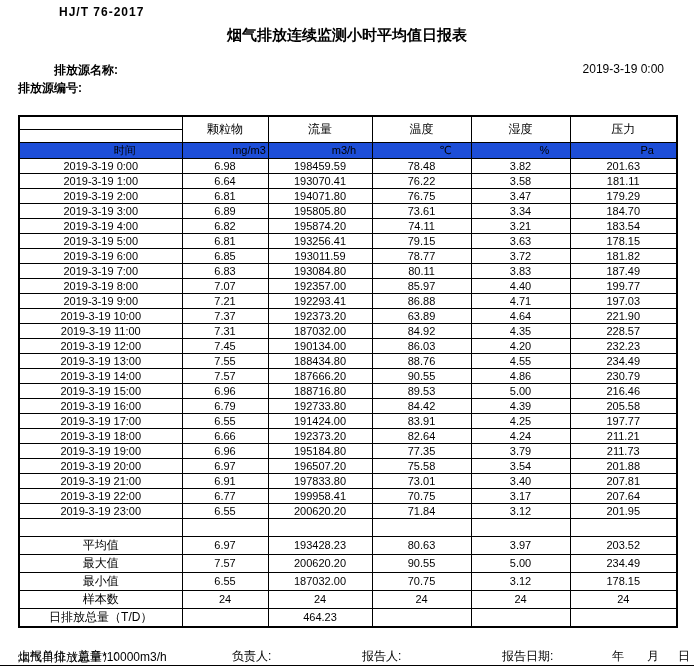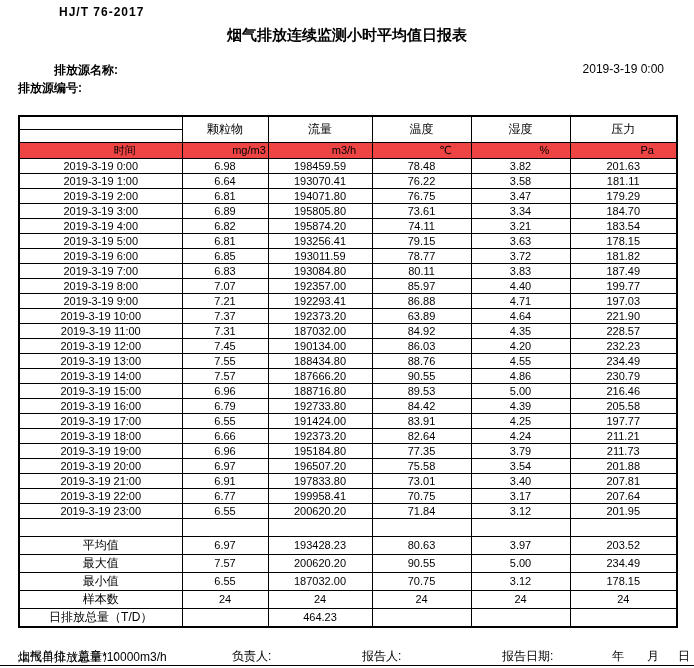--- a/index.html
+++ b/index.html
@@ -26,21 +26,21 @@
   table.report {
     position: absolute; left: 18px; top: 115px;
     border-collapse: collapse; table-layout: fixed;
     width: 658px;
     border: 2px solid #000;
     font-size: 11px;
   }
   table.report td { border: 1px solid #000; text-align: center; padding: 0; overflow: hidden; white-space: nowrap; }
   tr.hdr-sub td { height: 13px; }
   td.colhead { font-size: 12px; }
-  tr.unit-row td { height: 14px; background: #ef4444; font-size: 11px; padding-left: 48px; }
+  tr.unit-row td { height: 14px; background: #1d4ed8; font-size: 11px; padding-left: 48px; }
   tr.data-row td { height: 15px; }
   tr.spacer-row td { height: 18px; }
   tr.summary-row td { height: 15px; }
   td.rowlabel { font-size: 12px; }
 
   .footnote {
     position: absolute; left: 18px; top: 649px; font-size: 12px;
   }
   .sigline { position: absolute; left: 0; top: 648px; width: 694px; height: 16px; font-size: 12px; padding-left: 24px; }
   .sigline span { position: absolute; top: 0; }

